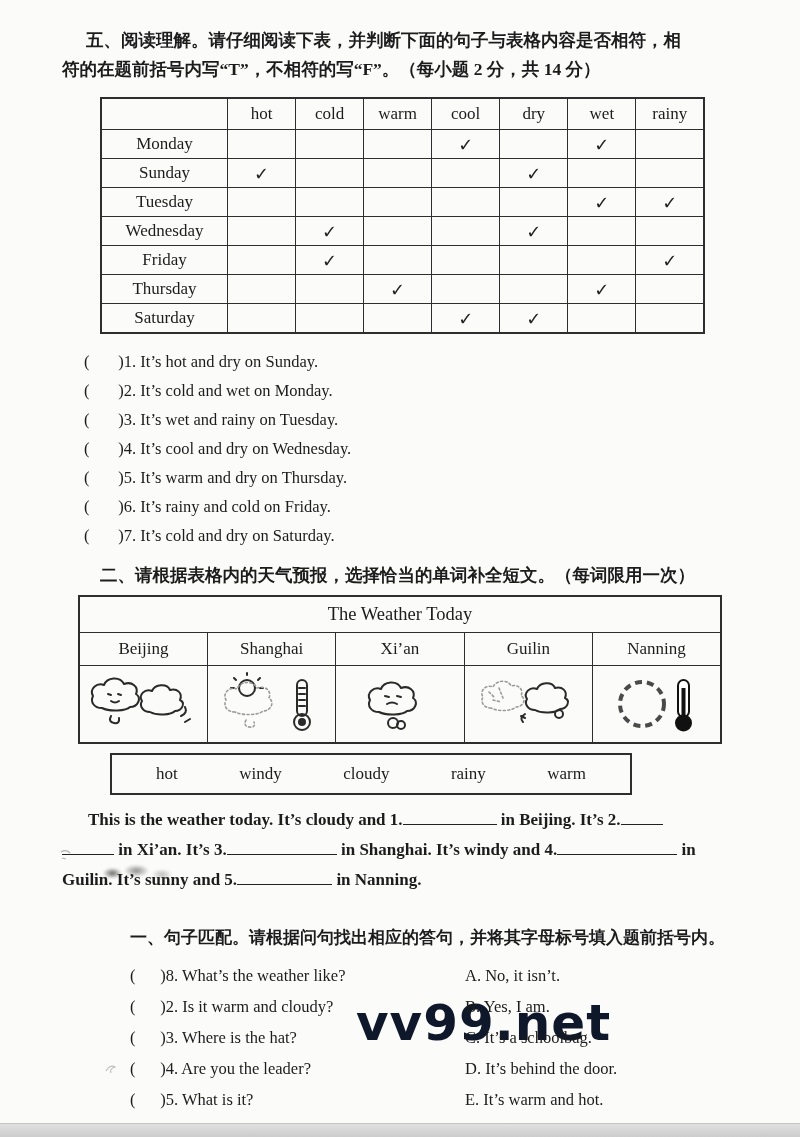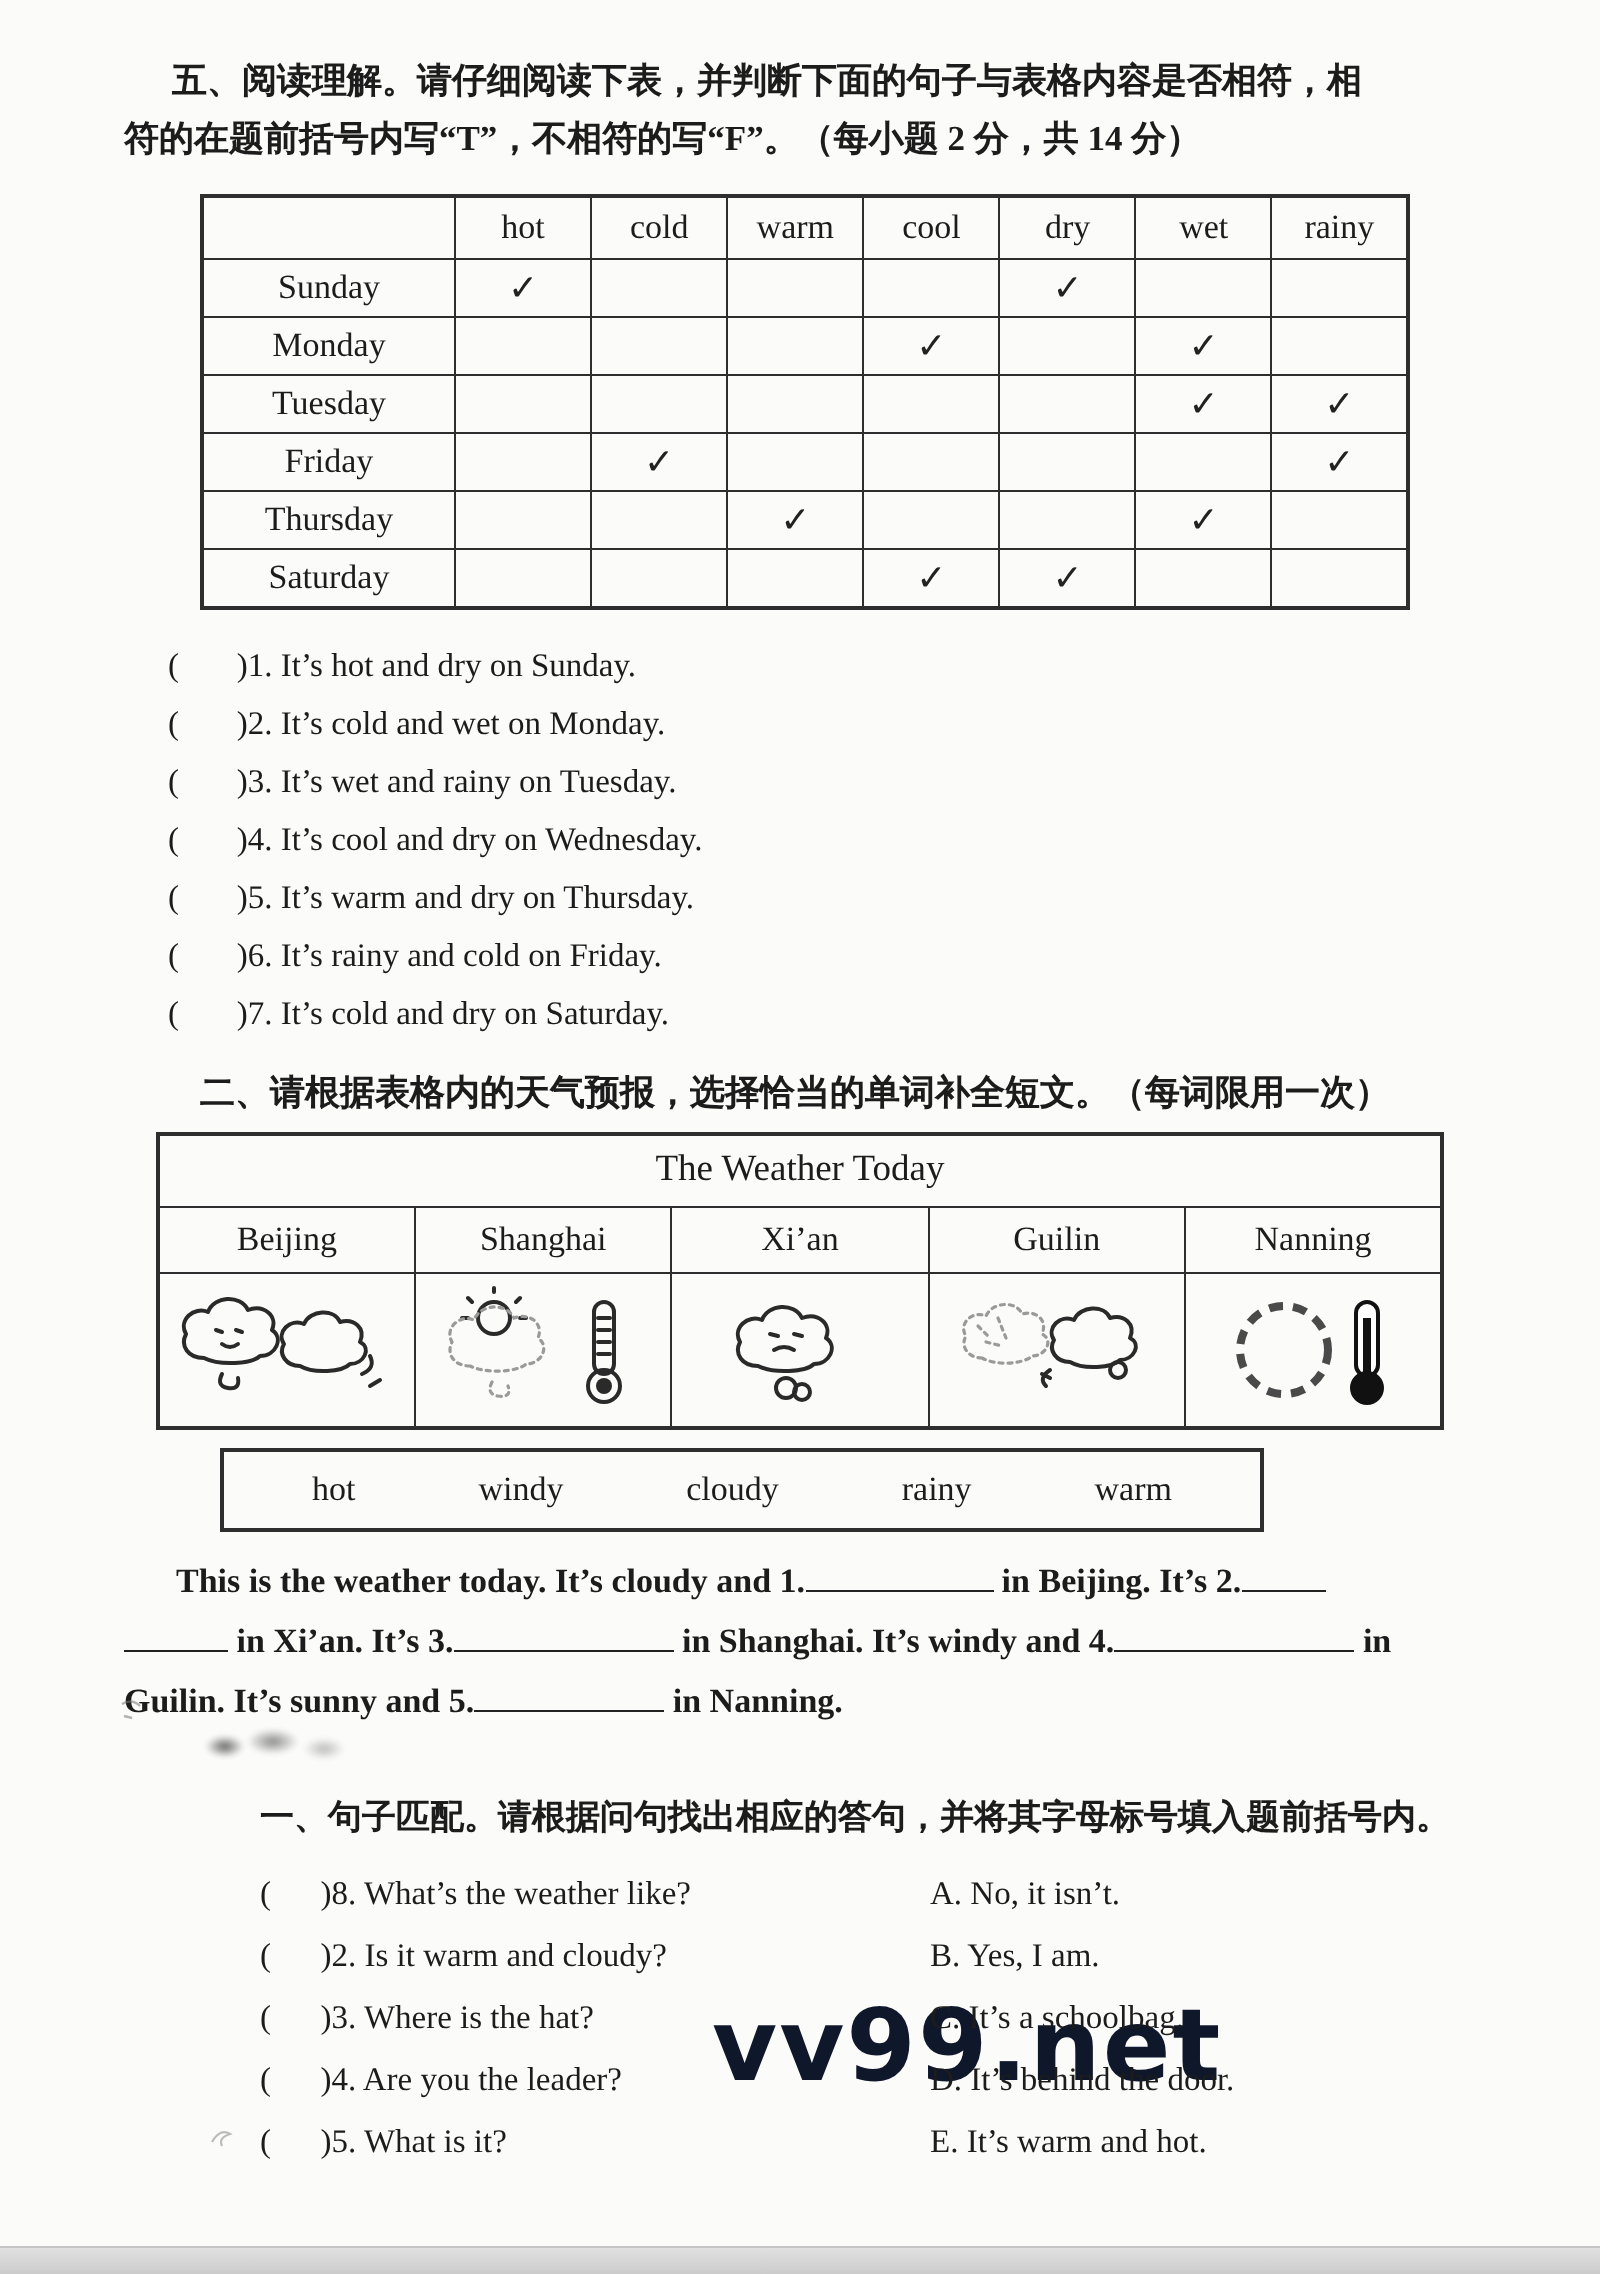--- a/index.html
+++ b/index.html
@@ -93,48 +93,58 @@
           <th>cold</th>
           <th>warm</th>
           <th>cool</th>
           <th>dry</th>
           <th>wet</th>
           <th>rainy</th>
         </tr>
       </thead>
       <tbody>
           <tr>
+            <td class="day-cell">Monday</td>
+            <td class="check-cell"></td>
+            <td class="check-cell"></td>
+            <td class="check-cell"></td>
+            <td class="check-cell">✓</td>
+            <td class="check-cell"></td>
+            <td class="check-cell">✓</td>
+            <td class="check-cell"></td>
+          </tr>
+          <tr>
             <td class="day-cell">Sunday</td>
             <td class="check-cell">✓</td>
             <td class="check-cell"></td>
             <td class="check-cell"></td>
             <td class="check-cell"></td>
             <td class="check-cell">✓</td>
             <td class="check-cell"></td>
             <td class="check-cell"></td>
           </tr>
           <tr>
-            <td class="day-cell">Monday</td>
-            <td class="check-cell"></td>
-            <td class="check-cell"></td>
-            <td class="check-cell"></td>
-            <td class="check-cell">✓</td>
-            <td class="check-cell"></td>
-            <td class="check-cell">✓</td>
-            <td class="check-cell"></td>
-          </tr>
-          <tr>
             <td class="day-cell">Tuesday</td>
             <td class="check-cell"></td>
             <td class="check-cell"></td>
             <td class="check-cell"></td>
             <td class="check-cell"></td>
             <td class="check-cell"></td>
             <td class="check-cell">✓</td>
             <td class="check-cell">✓</td>
+          </tr>
+          <tr>
+            <td class="day-cell">Wednesday</td>
+            <td class="check-cell"></td>
+            <td class="check-cell">✓</td>
+            <td class="check-cell"></td>
+            <td class="check-cell"></td>
+            <td class="check-cell">✓</td>
+            <td class="check-cell"></td>
+            <td class="check-cell"></td>
           </tr>
           <tr>
             <td class="day-cell">Friday</td>
             <td class="check-cell"></td>
             <td class="check-cell">✓</td>
             <td class="check-cell"></td>
             <td class="check-cell"></td>
             <td class="check-cell"></td>
             <td class="check-cell"></td>
             <td class="check-cell">✓</td>

